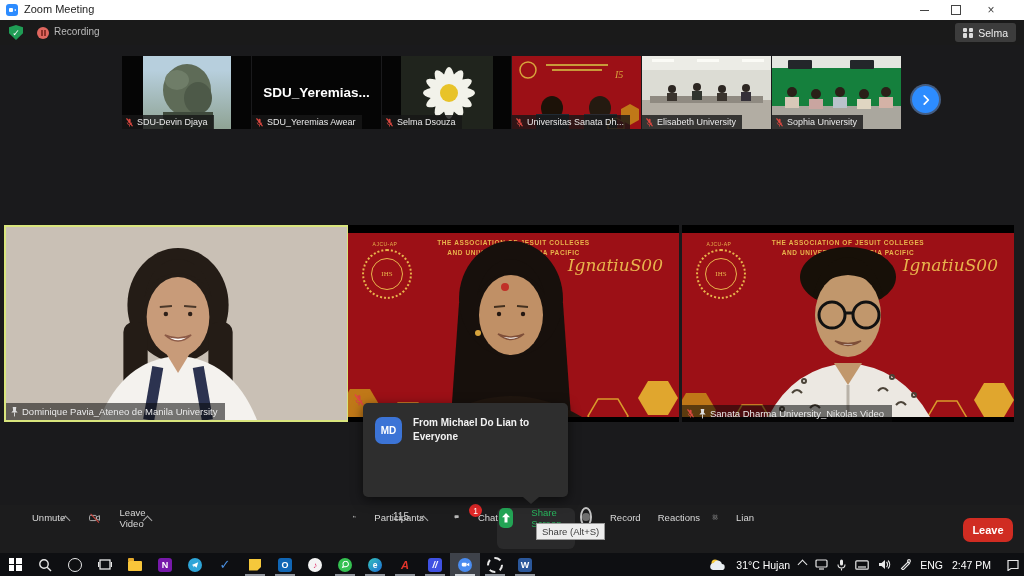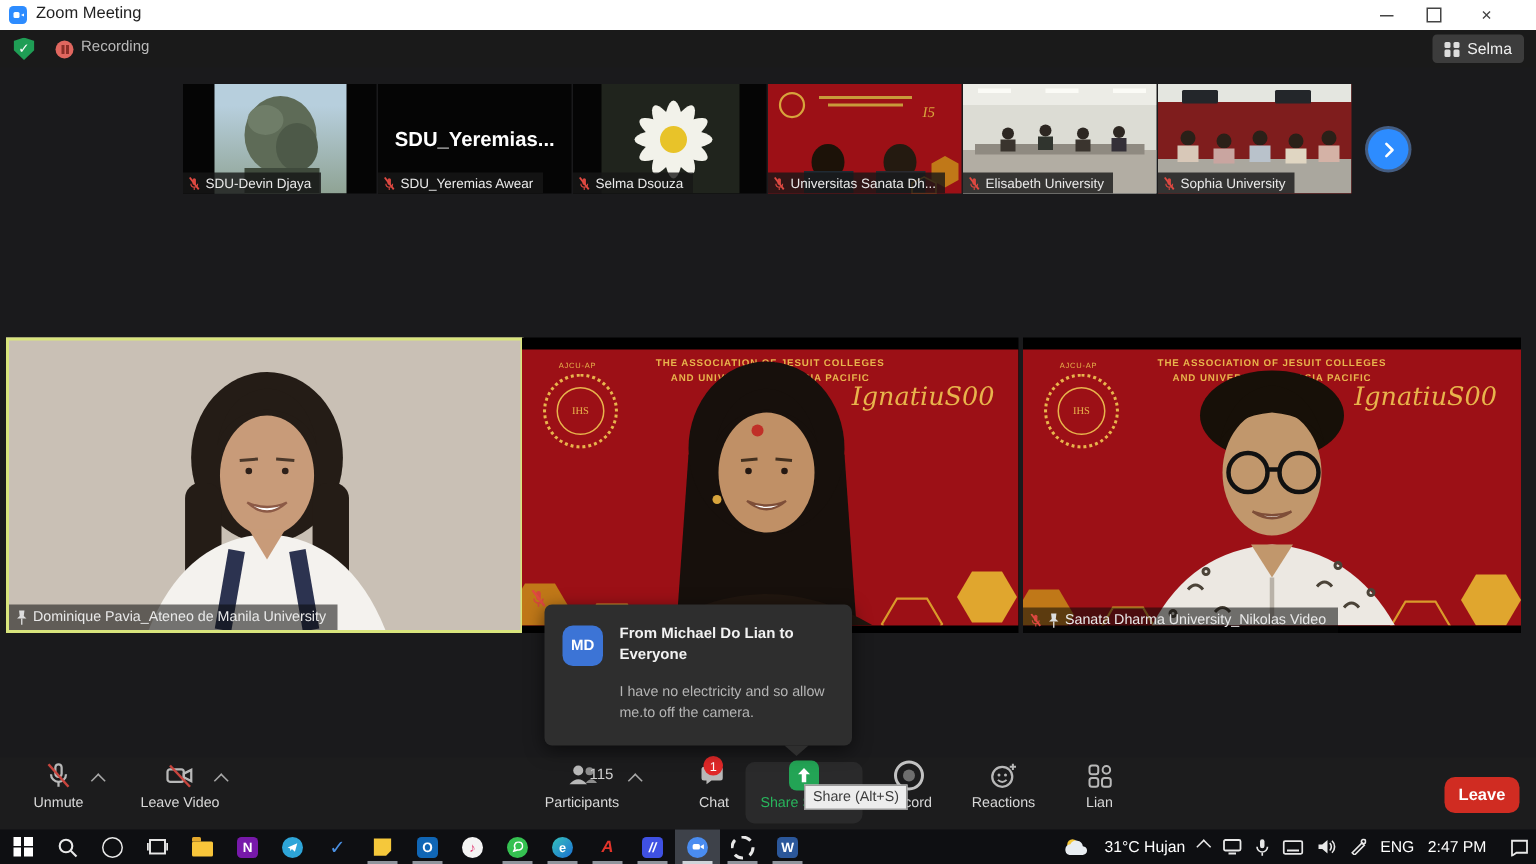--- a/index.html
+++ b/index.html
@@ -63,21 +63,21 @@
     box-shadow:0 3px 12px rgba(0,0,0,.55);z-index:30;}
   #chat-popup .ptr{position:absolute;left:160px;bottom:-7px;width:0;height:0;
     border-left:8px solid transparent;border-right:8px solid transparent;border-top:7px solid #2e2e2e;}
   #md-avatar{position:absolute;left:12px;top:14px;width:27px;height:27px;border-radius:7px;background:#3c74d6;
     display:flex;align-items:center;justify-content:center;color:#fff;font-weight:bold;font-size:10px;}
   #popup-title{position:absolute;left:50px;top:13px;right:10px;color:#f2f2f2;font-weight:bold;
     font-size:10px;line-height:1.4;}
   #popup-msg{position:absolute;left:50px;top:52px;right:6px;color:#b5b5b5;font-size:9.5px;line-height:1.45;}
   
   #ctlbar{left:0;top:505px;width:1024px;height:48px;background:#1c1c1d;z-index:20;}
-  .ctl{position:absolute;top:507px;display:flex;flex-direction:column;align-items:center;gap:3px;z-index:21;text-align:center;}
+  .ctl{position:absolute;top:507px;display:flex;flex-direction:row;align-items:center;gap:18px;z-index:21;}
   .ctl .lbl{font-size:9.5px;color:#d8d8d8;}
   .chev{width:6px;height:6px;border-left:1.5px solid #a8a8a8;border-top:1.5px solid #a8a8a8;
     transform:rotate(45deg);position:absolute;z-index:22;}
   #share-hover{left:497px;top:508px;width:78px;height:41px;border-radius:6px;background:#2a2a2b;z-index:20;}
   .green-lbl{color:#28b45c !important;}
   #chat-badge{position:absolute;left:469px;top:504px;width:13px;height:13px;border-radius:50%;
     background:#e02828;color:#fff;font-size:8.5px;display:flex;align-items:center;justify-content:center;z-index:23;}
   #count-115{position:absolute;left:393px;top:511px;color:#cfcfcf;font-size:10px;z-index:22;}
   #share-ico{width:20px;height:20px;border-radius:5px;background:#23a455;display:flex;align-items:center;justify-content:center;}
   #record-ico{width:16px;height:16px;border-radius:50%;border:2px solid #c2c2c2;display:flex;align-items:center;justify-content:center;}
@@ -249,21 +249,21 @@
     <svg width="9" height="9" viewBox="0 0 12 12">
         <rect x="4.5" y="1" width="3" height="6" rx="1.5" fill="#d6463f"></rect>
         <path d="M3 6a3 3 0 0 0 6 0" stroke="#d6463f" fill="none"></path>
         <line x1="6" y1="9" x2="6" y2="11.5" stroke="#d6463f"></line>
         <line x1="2" y1="0.5" x2="10" y2="11" stroke="#e04a42" stroke-width="1.6"></line>
       </svg>
     <span>Elisabeth University</span>
   </div>
 </div>
 
-<div class="abs thumb" style="left:772px;background:#7f1d1d">
+<div class="abs thumb" style="left:772px;background:#15803d">
   <svg width="129" height="73" viewBox="0 0 129 73" preserveAspectRatio="none">
     <rect x="0" y="0" width="129" height="12" fill="#e4e6e0"></rect>
     <rect x="16" y="4" width="24" height="9" rx="1" fill="#23262a"></rect>
     <rect x="78" y="4" width="24" height="9" rx="1" fill="#23262a"></rect>
     <rect x="0" y="50" width="129" height="23" fill="#aaa79e"></rect>
     <circle cx="20" cy="36" r="5" fill="#2a2018"></circle>
       <rect x="13" y="41" width="14" height="11" fill="#d8c8b8"></rect>
     <circle cx="44" cy="38" r="5" fill="#2a2018"></circle>
       <rect x="37" y="43" width="14" height="10" fill="#c9a5a0"></rect>
     <circle cx="68" cy="36" r="5" fill="#2a2018"></circle>
@@ -409,21 +409,20 @@
         <path d="M3 1 L7 1 L6.5 5 L8.5 7 L1.5 7 L3.5 5 Z" fill="#ddd"></path>
         <line x1="5" y1="7" x2="5" y2="11.5" stroke="#ddd"></line>
       </svg>
     <span>Sanata Dharma University_Nikolas Video</span>
   </div>
 </div>
 
 <div class="abs" id="chat-popup">
   <div id="md-avatar">MD</div>
   <div id="popup-title">From Michael Do Lian to Everyone</div>
-  <div id="popup-msg">I have no electricity and so allow me.to off the camera.</div>
   <div class="ptr"></div>
 </div>
 
 <div class="abs" id="ctlbar"></div>
 
 <div class="ctl" style="left:14px;width:50px">
   <svg width="20" height="20" viewBox="0 0 24 24">
     <rect x="9.5" y="3" width="5" height="10" rx="2.5" fill="none" stroke="#b8b8b8" stroke-width="1.8"></rect>
     <path d="M6 11a6 6 0 0 0 12 0" fill="none" stroke="#b8b8b8" stroke-width="1.8"></path>
     <line x1="12" y1="17" x2="12" y2="21" stroke="#b8b8b8" stroke-width="1.8"></line>

